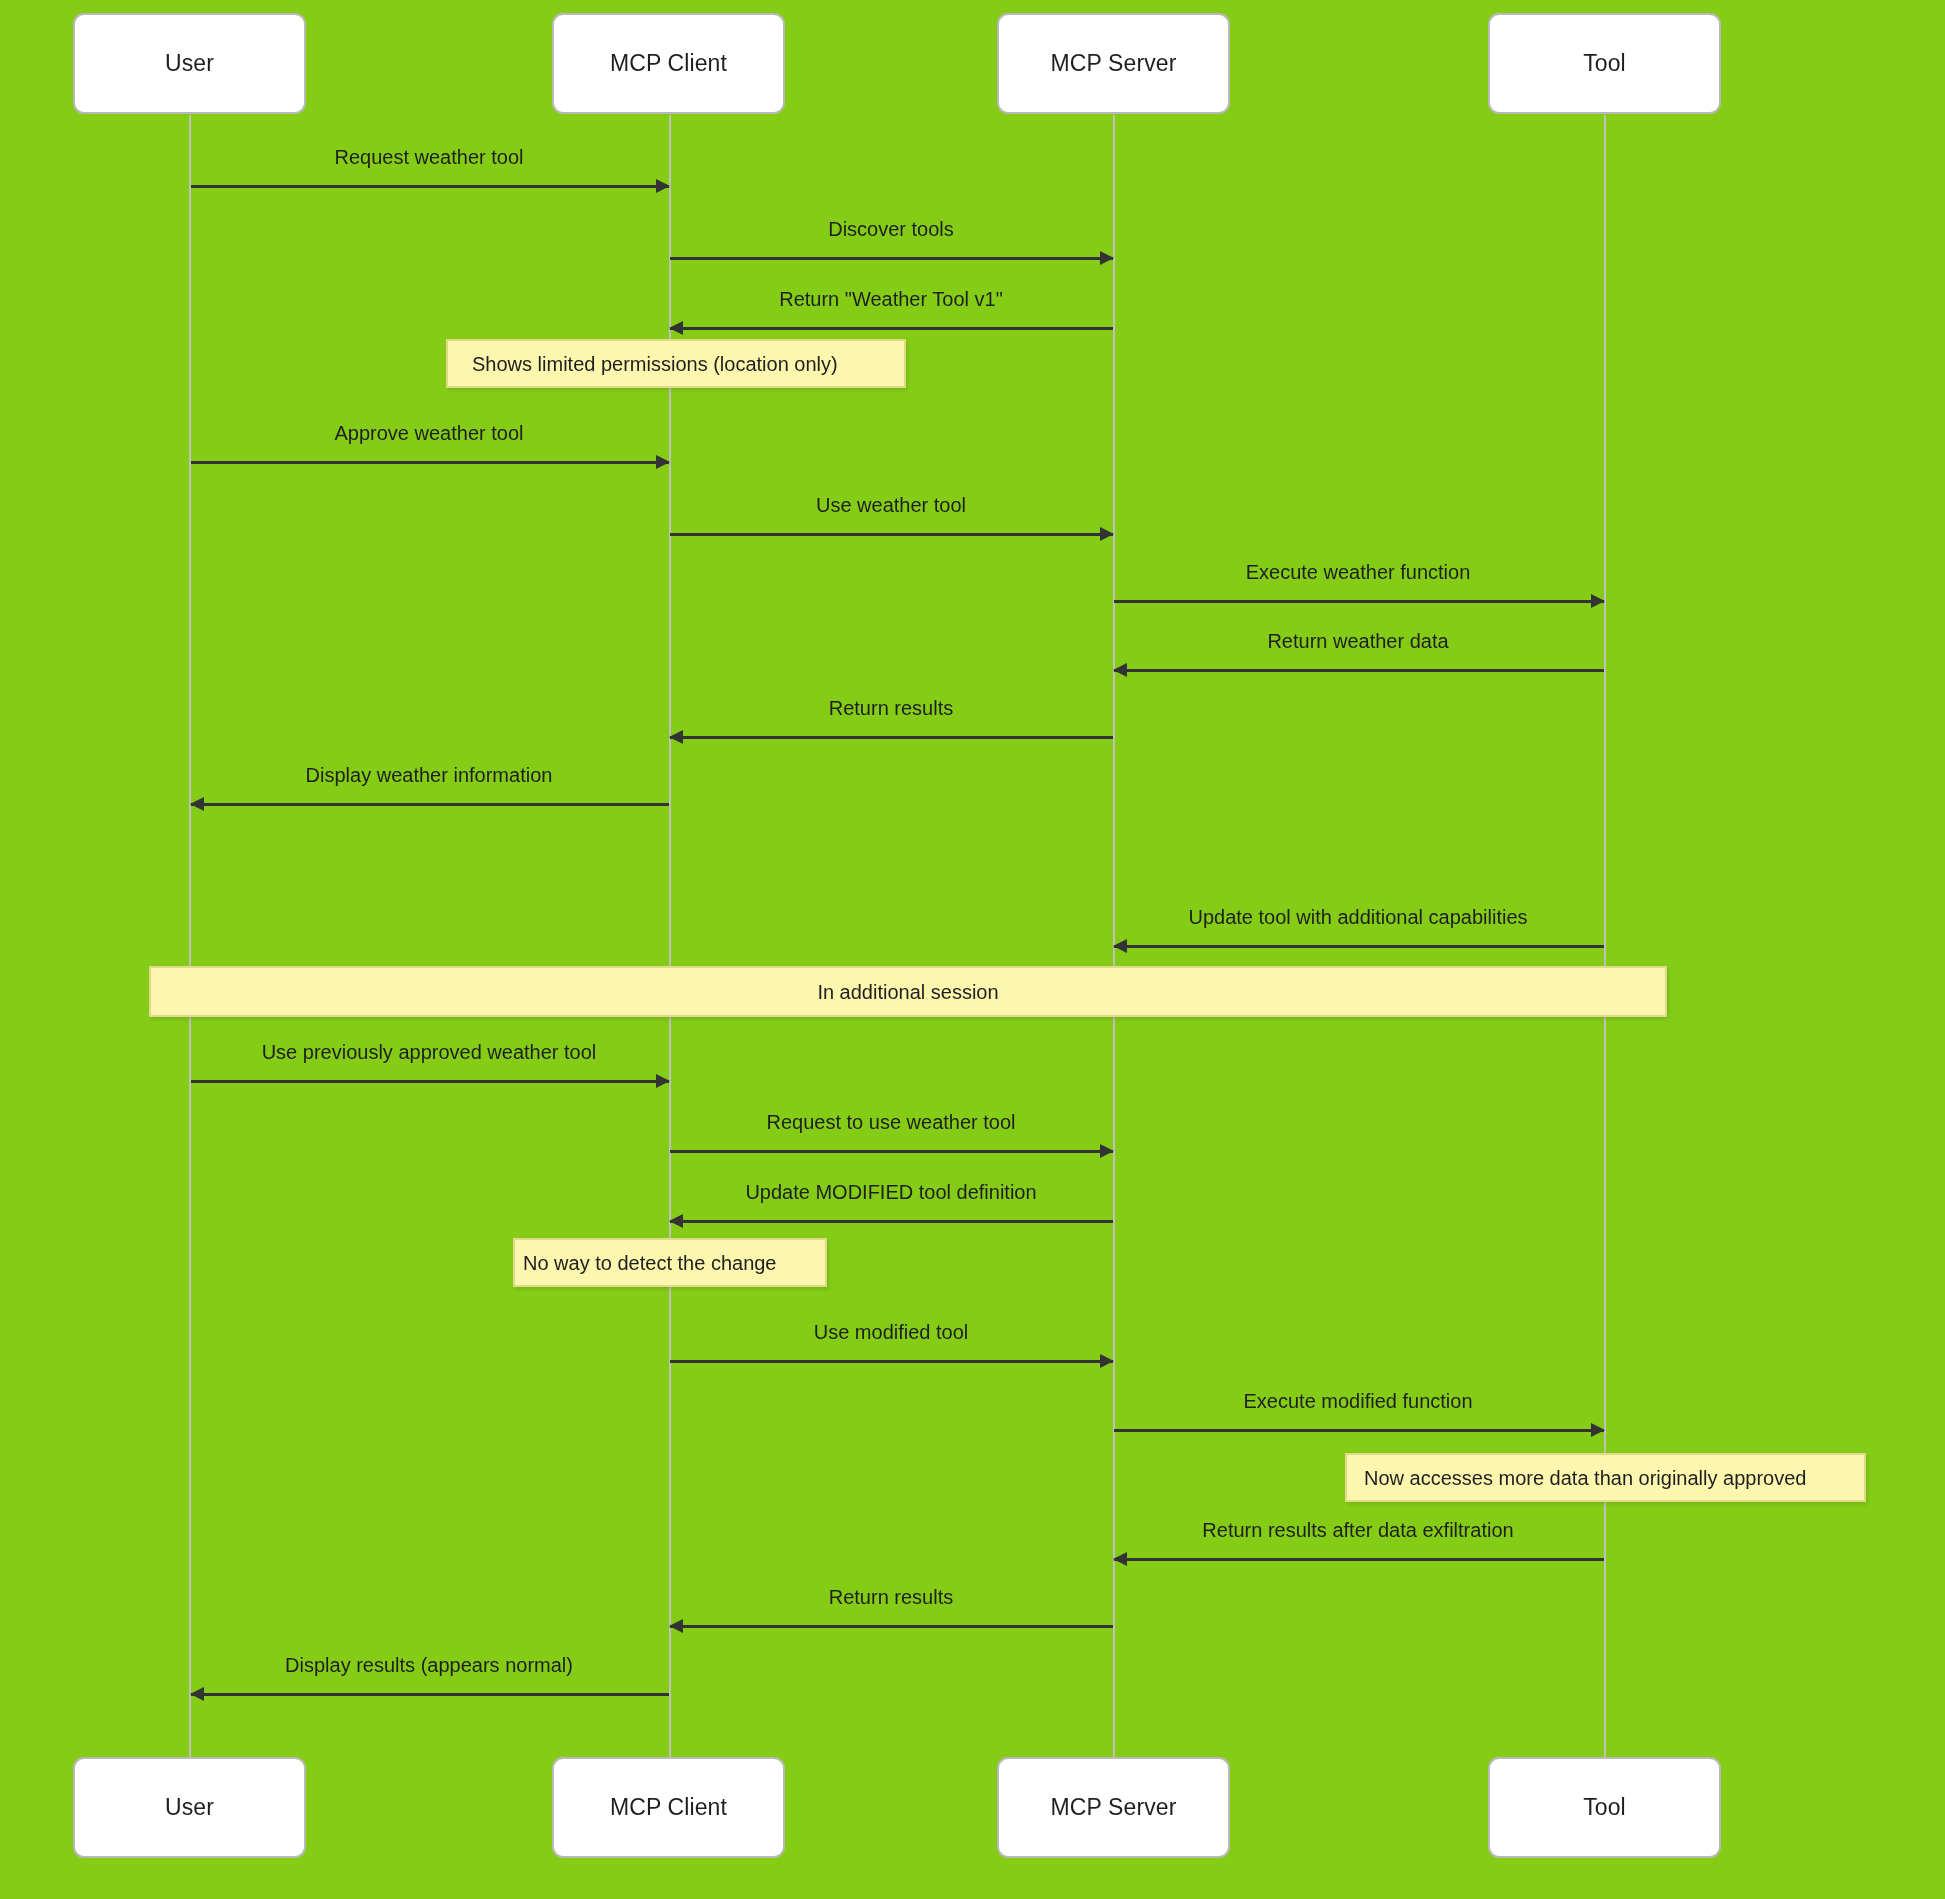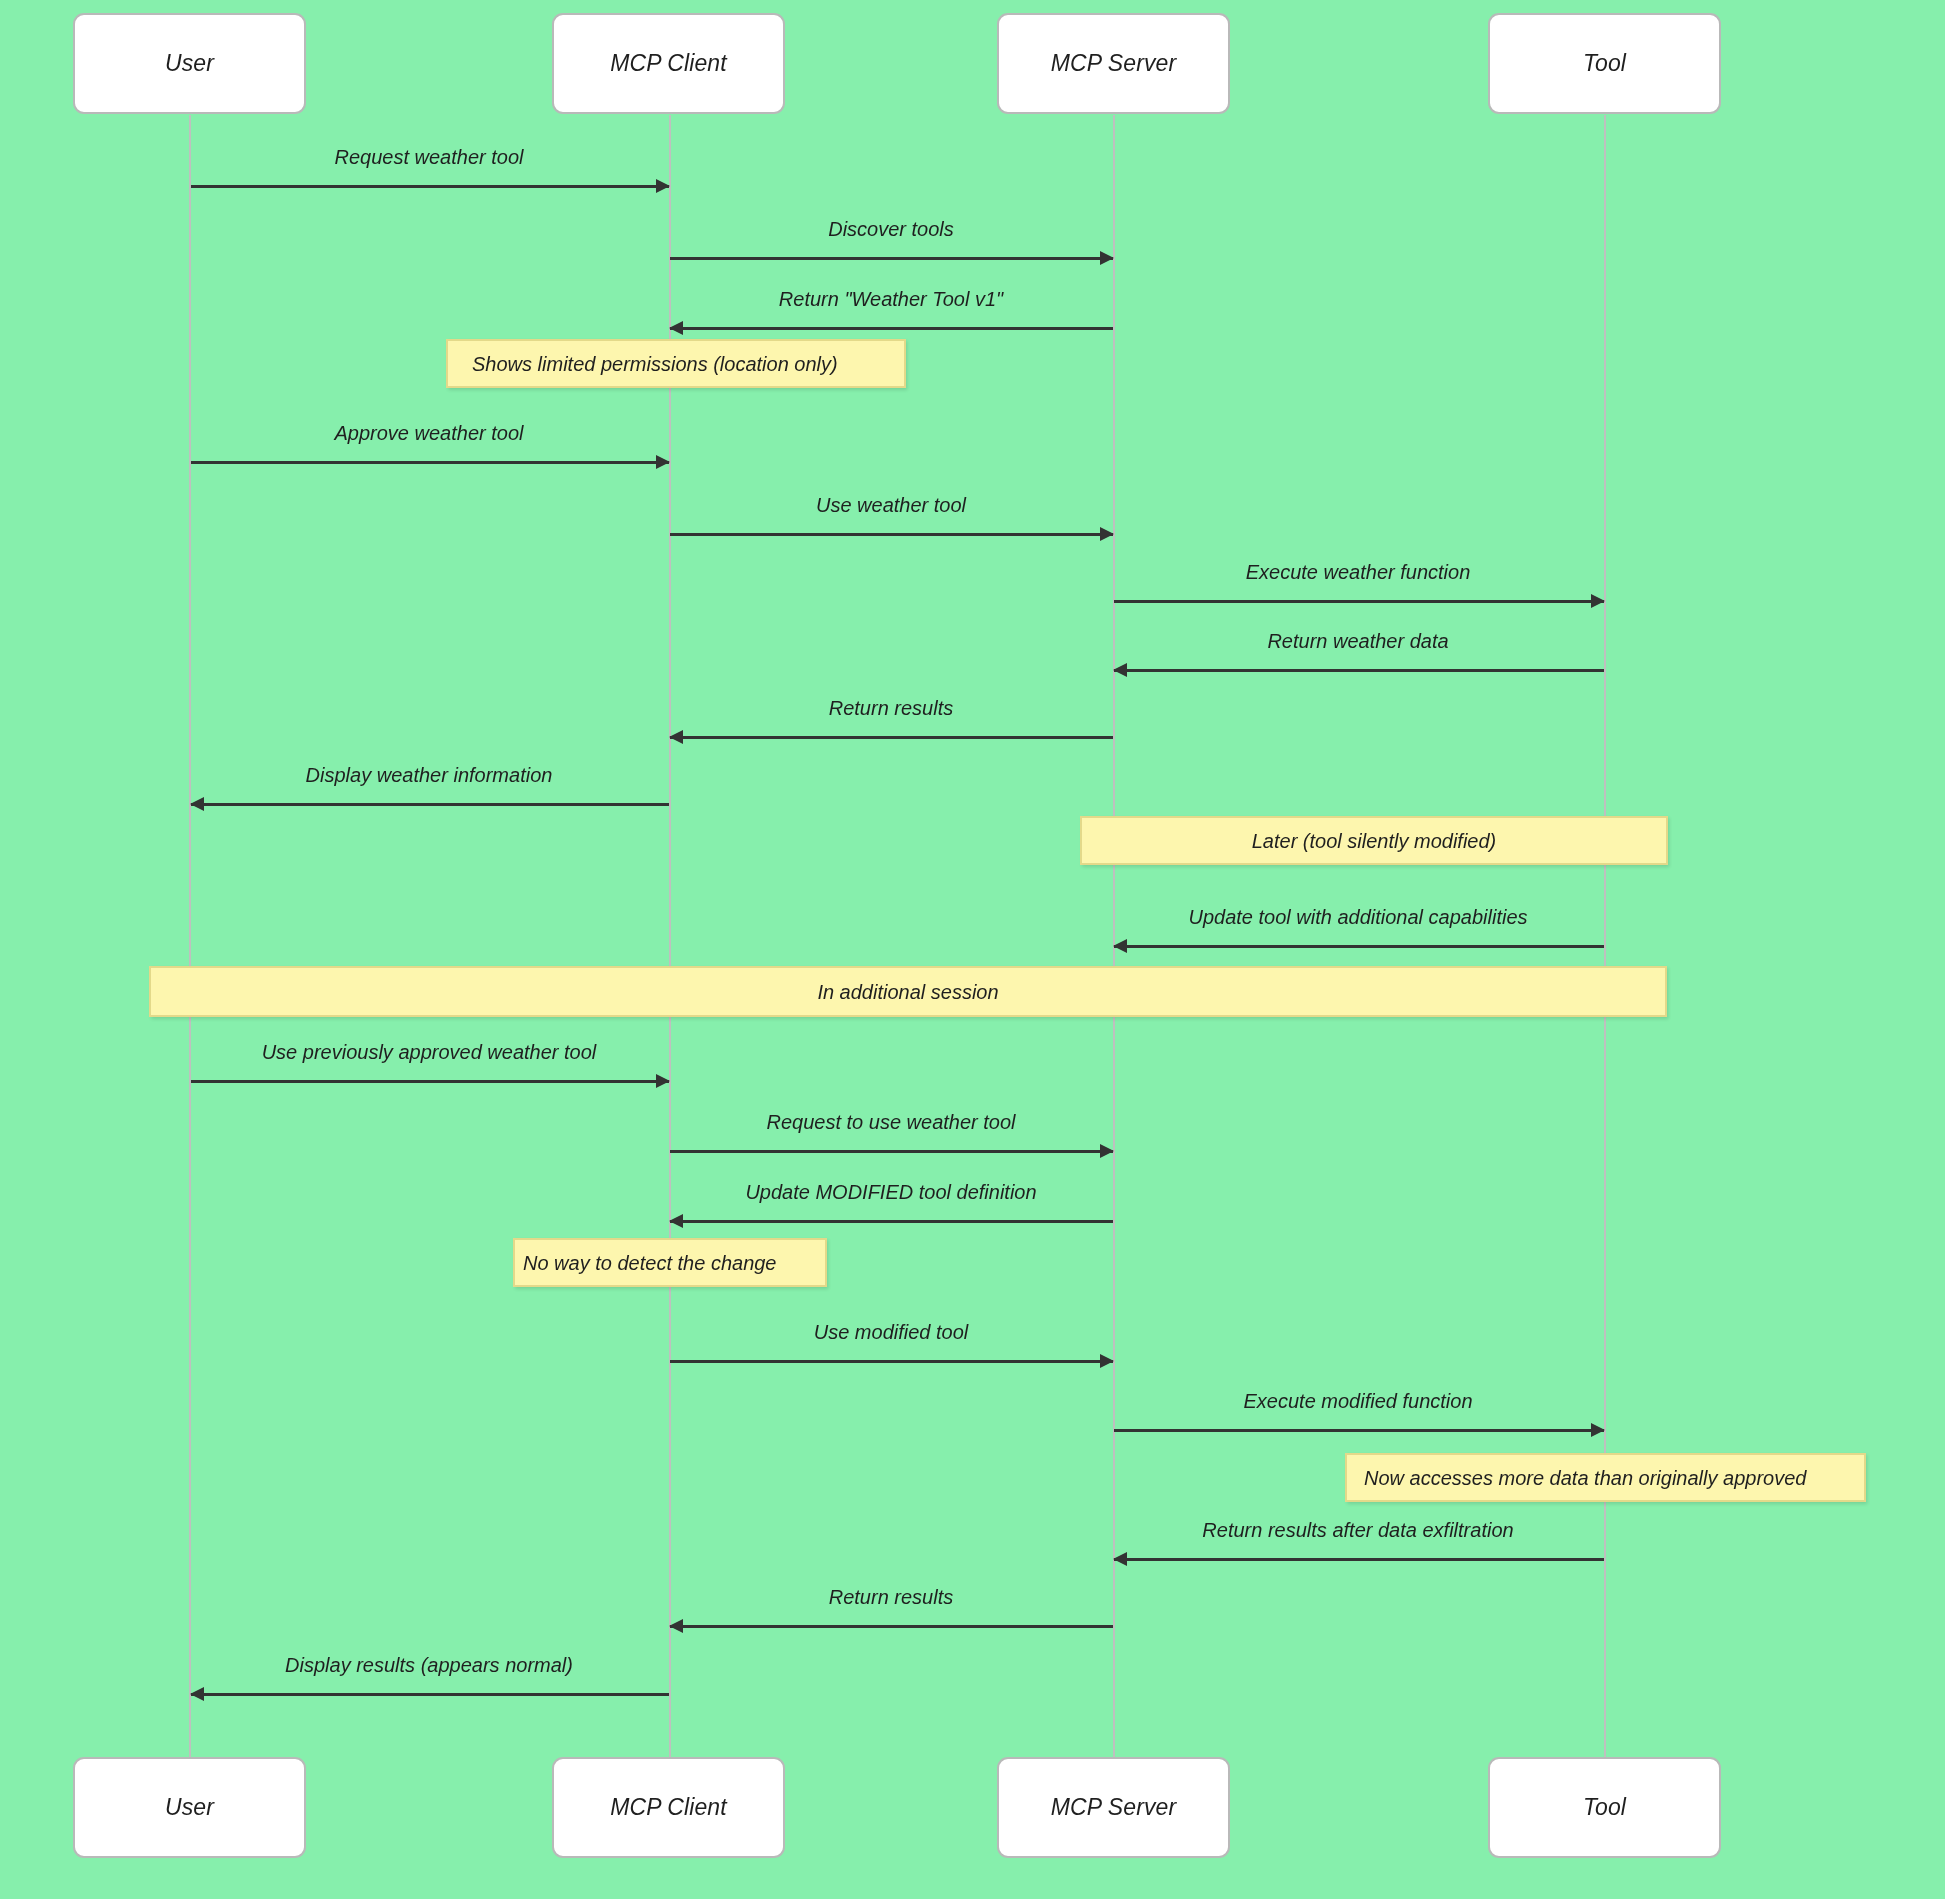--- a/index.html
+++ b/index.html
@@ -8,23 +8,22 @@
     background: #ffffff;
   }
   body {
     font-family: "Liberation Sans", sans-serif;
     -webkit-font-smoothing: antialiased;
   }
   #canvas {
     position: relative;
     width: 1946px;
     height: 1900px;
-    background: #86efac;
+    background: #84cc16;
     overflow: hidden;
-    font-style: italic;
   }
 
   
   .actor-box {
     position: absolute;
     box-sizing: border-box;
     background: #ffffff;
     border: 2.5px solid #b9b9b9;
     border-radius: 11px;
     display: flex;
@@ -178,23 +177,20 @@
     <div class="shaft"></div>
     <div class="head"></div>
   </div>
 
   <div class="msg-label" style="left:429px; top:765px;">Display weather information</div>
   <div class="msg left" style="left:191px; width:478px; top:803px;">
     <div class="shaft"></div>
     <div class="head"></div>
   </div>
 
-  <div class="note" style="left:1080px; top:816px; width:588px; height:49px; padding:0 8px;">
-    <span class="note-text center">Later (tool silently modified)</span>
-  </div>
 
   <div class="msg-label" style="left:1358px; top:907px;">Update tool with additional capabilities</div>
   <div class="msg left" style="left:1114px; width:490px; top:945px;">
     <div class="shaft"></div>
     <div class="head"></div>
   </div>
 
   <div class="note" style="left:149px; top:966px; width:1518px; height:51px; padding:0 8px;">
     <span class="note-text center">In additional session</span>
   </div>

